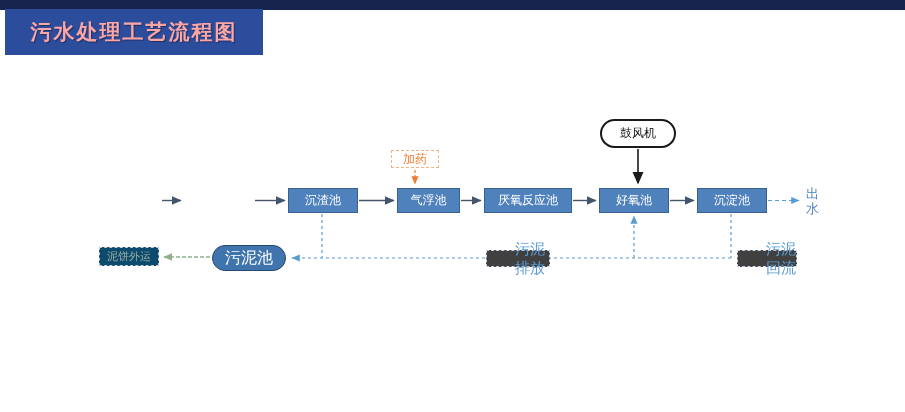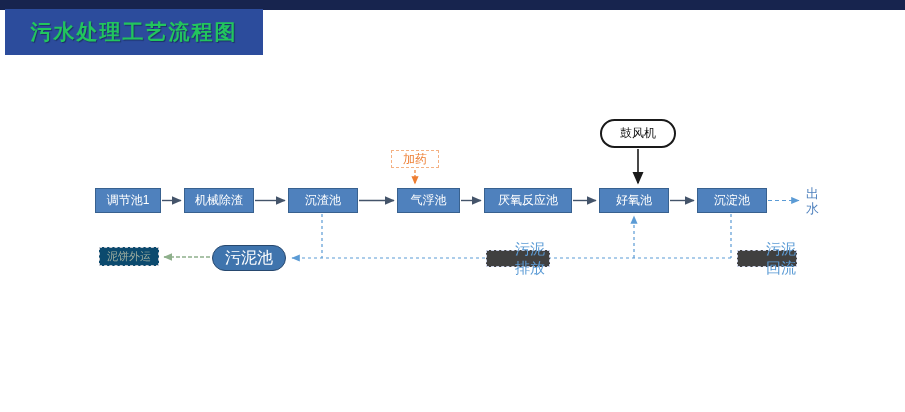--- a/index.html
+++ b/index.html
@@ -3,21 +3,21 @@
 <meta charset="utf-8">
 <style>
   html,body{margin:0;padding:0;background:#ffffff;}
   body{font-family:"Liberation Sans","DejaVu Sans",sans-serif;}
   #screen{position:relative;width:905px;height:412px;background:#ffffff;overflow:hidden;}
 
   
   .top-strip{position:absolute;left:0;top:0;width:905px;height:10px;background:#17244e;}
   .title-badge{position:absolute;left:5px;top:9px;width:258px;height:46px;background:#2c4c9c;
     display:flex;align-items:center;justify-content:center;}
-  .title-badge span{color:#22c55e;font-size:21px;font-weight:bold;letter-spacing:2px;
+  .title-badge span{color:#fca5a5;font-size:21px;font-weight:bold;letter-spacing:2px;
     text-shadow:1px 1px 1px rgba(0,0,0,.35);}
 
   
   .pbox{position:absolute;height:25px;background:#4f81bd;border:1px solid #38618f;
     color:#ffffff;font-size:12px;display:flex;align-items:center;justify-content:center;
     box-sizing:border-box;white-space:nowrap;}
   .stadium-blower{position:absolute;left:600px;top:119px;width:76px;height:29px;
     background:#ffffff;border:2px solid #1a1a1a;border-radius:16px;color:#111;
     font-size:12px;display:flex;align-items:center;justify-content:center;box-sizing:border-box;}
   .stadium-sludge{position:absolute;left:212px;top:245px;width:74px;height:26px;
@@ -78,22 +78,20 @@
     <line x1="415" y1="170" x2="415" y2="184" stroke="#ed7d31" stroke-width="1.2" stroke-dasharray="3,2" marker-end="url(#mOrange)"></line>
 
     <line x1="322" y1="214" x2="322" y2="258" stroke="#5b9bd5" stroke-width="1.2" stroke-dasharray="3,3"></line>
     <line x1="731" y1="214" x2="731" y2="258" stroke="#5b9bd5" stroke-width="1.2" stroke-dasharray="3,3"></line>
     <line x1="731" y1="258" x2="292" y2="258" stroke="#5b9bd5" stroke-width="1.2" stroke-dasharray="3,3" marker-end="url(#mBlue)"></line>
     <line x1="634" y1="258" x2="634" y2="216" stroke="#5b9bd5" stroke-width="1.2" stroke-dasharray="3,3" marker-end="url(#mBlue)"></line>
 
     <line x1="210" y1="257" x2="164" y2="257" stroke="#8fb08c" stroke-width="1.3" stroke-dasharray="4,2" marker-end="url(#mGreen)"></line>
   </svg>
 
-  <div class="pbox" style="left:95px;top:188px;width:66px;">调节池1</div>
-  <div class="pbox" style="left:184px;top:188px;width:70px;">机械除渣</div>
   <div class="pbox" style="left:288px;top:188px;width:70px;">沉渣池</div>
   <div class="pbox" style="left:397px;top:188px;width:63px;">气浮池</div>
   <div class="pbox" style="left:484px;top:188px;width:88px;">厌氧反应池</div>
   <div class="pbox" style="left:599px;top:188px;width:70px;">好氧池</div>
   <div class="pbox" style="left:697px;top:188px;width:70px;">沉淀池</div>
 
   <div class="outflow">出水</div>
 
   <div class="stadium-blower">鼓风机</div>
 

